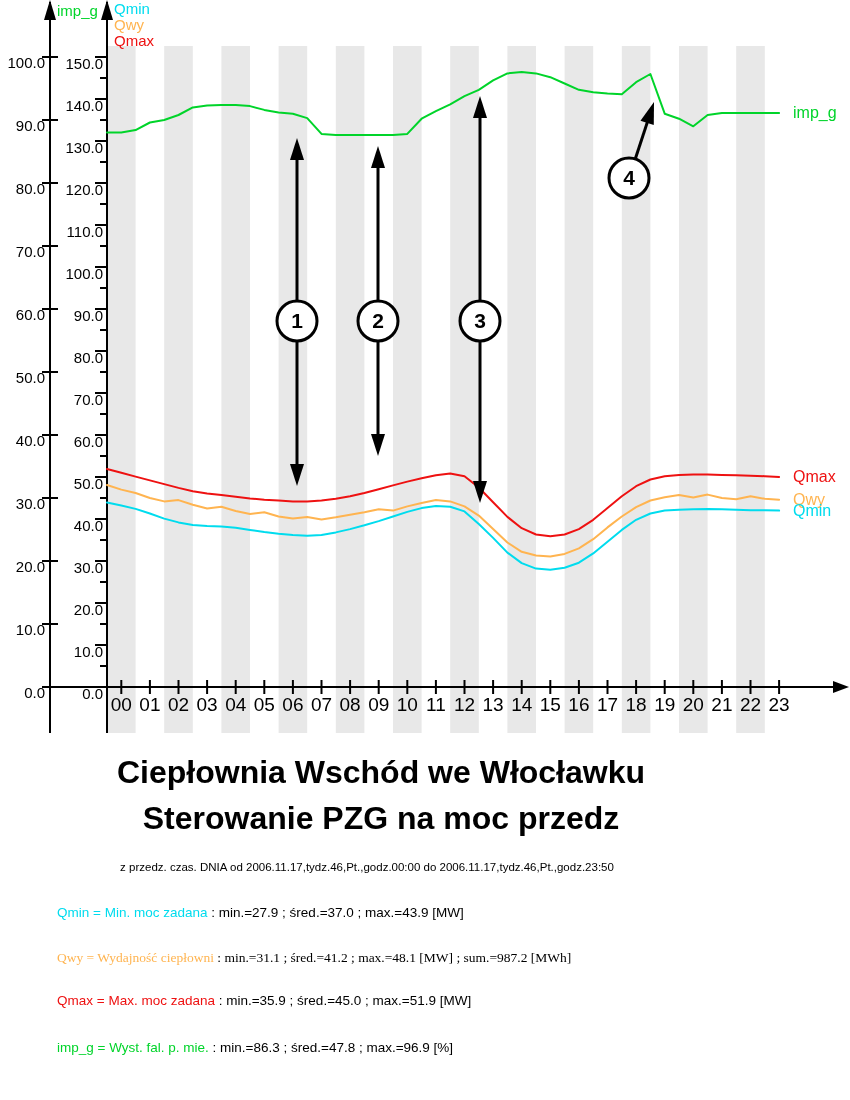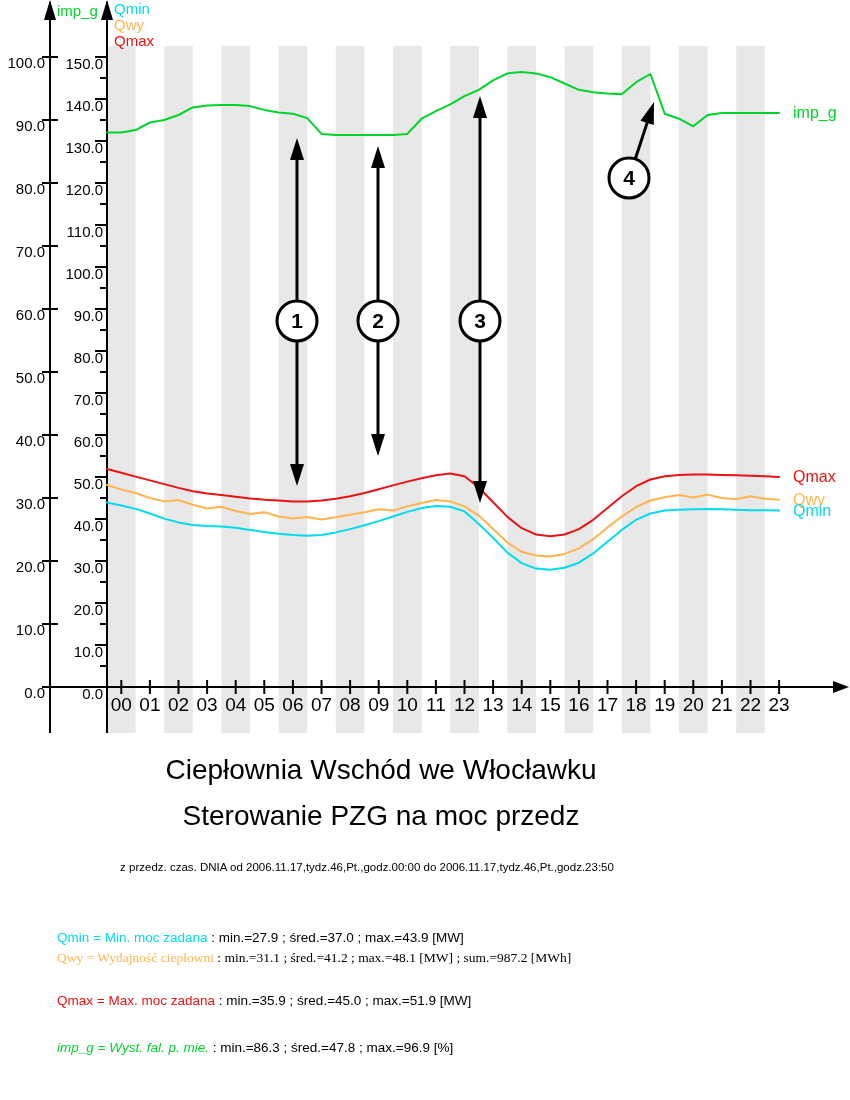--- a/index.html
+++ b/index.html
@@ -1,21 +1,21 @@
 <!DOCTYPE html>
 <html><head>
 <meta charset="utf-8">
 <style>
   html,body{margin:0;padding:0;background:#ffffff;}
   #screen{
     position:relative;width:850px;height:1100px;background:#ffffff;overflow:hidden;
     font-family:"Liberation Sans", sans-serif;color:#000;
   }
   #chart-wrap{position:absolute;left:0;top:0;width:850px;height:740px;}
-  .title-line{position:absolute;left:0;width:762px;text-align:center;font-weight:normal;font-size:28px;letter-spacing:0px;}
+  .title-line{position:absolute;left:0;width:762px;text-align:center;font-weight:bold;font-size:32px;letter-spacing:0px;}
   .period-note{position:absolute;left:0;width:734px;text-align:center;font-size:11.5px;}
   .stat-line{position:absolute;left:57px;font-size:13.5px;white-space:pre;}
   .stat-line .rest{color:#000;}
 </style>
 </head>
 <body>
 
 <div id="screen">
   <div id="chart-wrap"><svg width="850" height="740" viewBox="0 0 850 740">
         <g>
@@ -203,17 +203,17 @@
           <polygon points="654,102 653.7750175760654,125.08569650040735 640.4760565168161,120.71103825723324" fill="#000"></polygon>
           <circle cx="629" cy="178" r="20" fill="#fff" stroke="#000" stroke-width="3"></circle>
           <text x="629" y="185" fill="#000" font-family="Liberation Sans, sans-serif" font-size="21" font-weight="bold" text-anchor="middle">4</text>
         </g>
       </svg></div>
 
   <div class="title-line" style="top:754px;">Ciepłownia Wschód we Włocławku</div>
   <div class="title-line" style="top:800px;">Sterowanie PZG na moc przedz</div>
   <div class="period-note" style="top:861px;">z przedz. czas. DNIA od 2006.11.17,tydz.46,Pt.,godz.00:00 do 2006.11.17,tydz.46,Pt.,godz.23:50</div>
 
-  <div class="stat-line" style="top:905px;margin-top:25px;"><span style="color: rgb(0, 220, 238);">Qmin = Min. moc zadana</span><span class="rest"> : min.=27.9 ; śred.=37.0 ; max.=43.9 [MW]</span></div>
+  <div class="stat-line" style="top:905px;"><span style="color: rgb(0, 220, 238);">Qmin = Min. moc zadana</span><span class="rest"> : min.=27.9 ; śred.=37.0 ; max.=43.9 [MW]</span></div>
   <div class="stat-line" style="top:950px;font-family:Liberation Serif, serif;"><span style="color: rgb(255, 180, 80);">Qwy = Wydajność ciepłowni</span><span class="rest"> : min.=31.1 ; śred.=41.2 ; max.=48.1 [MW] ; sum.=987.2 [MWh]</span></div>
   <div class="stat-line" style="top:993px;"><span style="color: rgb(238, 17, 17);">Qmax = Max. moc zadana</span><span class="rest"> : min.=35.9 ; śred.=45.0 ; max.=51.9 [MW]</span></div>
-  <div class="stat-line" style="top:1040px;"><span style="color: rgb(0, 212, 42); font-style: italic;">imp_g = Wyst. fal. p. mie.</span><span class="rest"> : min.=86.3 ; śred.=47.8 ; max.=96.9 [%]</span></div>
+  <div class="stat-line" style="top:1040px;"><span style="color: rgb(0, 212, 42);">imp_g = Wyst. fal. p. mie.</span><span class="rest"> : min.=86.3 ; śred.=47.8 ; max.=96.9 [%]</span></div>
 </div>
 
 </body></html>

